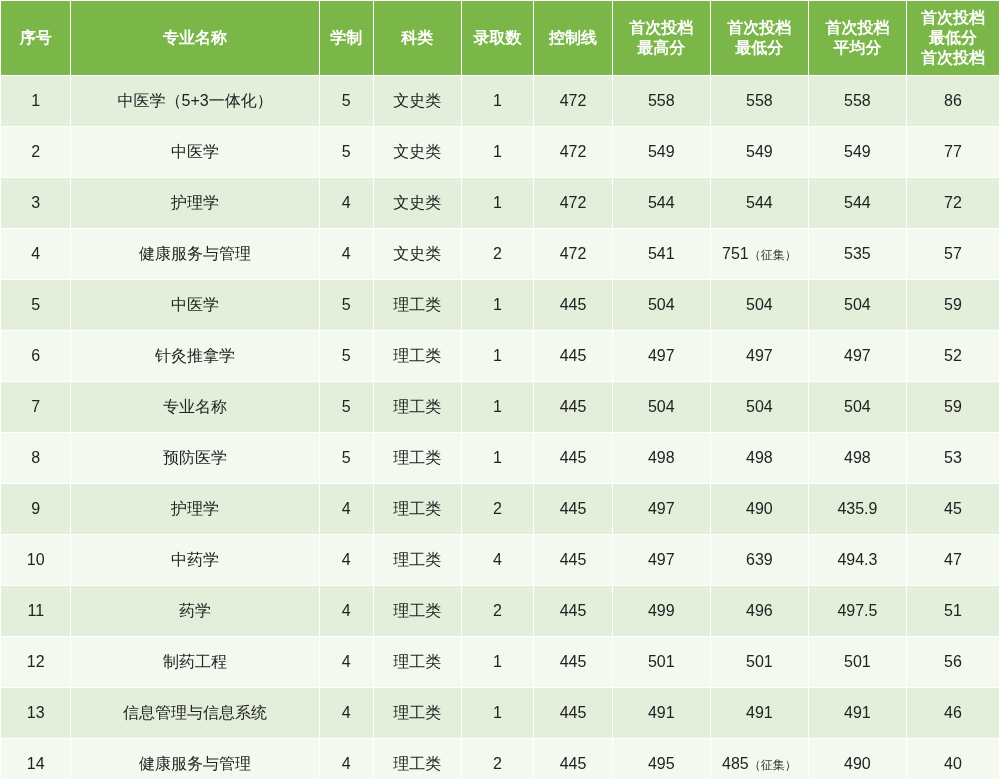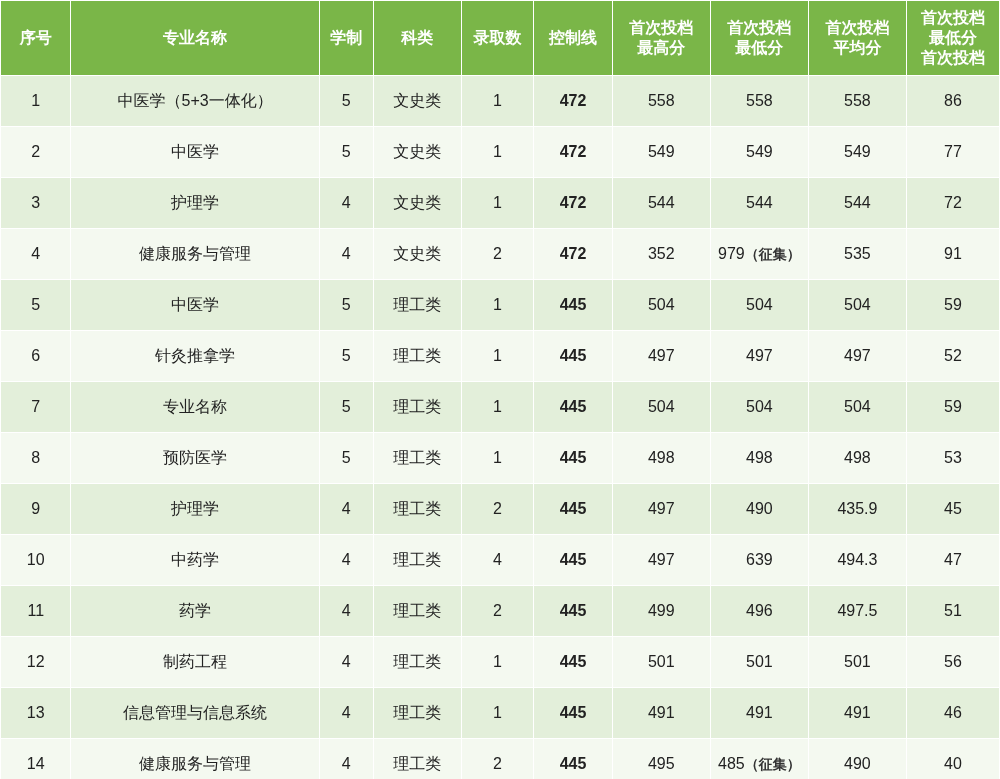--- a/index.html
+++ b/index.html
@@ -46,41 +46,40 @@
   }
   tbody td {
     height: 50px;
     color: #222222;
   }
   td.c-index { width: 68px; }
   td.c-major { width: 242px; text-decoration: underline; }
   td.c-len   { width: 52px; }
   td.c-cat   { width: 85px; }
   td.c-count { width: 70px; }
-  td.c-line  { width: 76px; font-weight: bold; }
+  td.c-line  { width: 76px; }
   td.c-max   { width: 95px; }
   td.c-min   { width: 95px; }
   td.c-avg   { width: 95px; }
   td.c-over  { width: 90px; }
 
   th.h-index { width: 68px; }
   th.h-major { width: 242px; }
   th.h-len   { width: 52px; }
   th.h-cat   { width: 85px; }
   th.h-count { width: 70px; margin-top: 15px; }
   th.h-line  { width: 76px; }
   th.h-max   { width: 95px; }
   th.h-min   { width: 95px; }
   th.h-avg   { width: 95px; }
   th.h-over  { width: 90px; }
 
   .note {
-    font-size: 14px;
+    font-size: 12px;
     color: #333333;
-    font-weight: bold;
   }
   .cellwrap {
     display: inline-block;
     white-space: nowrap;
   }
 </style>
 </head>
 <body>
 
 <table class="score-table">
@@ -160,24 +159,24 @@
         <td class="c-avg"><span class="cellwrap">544</span></td>
         <td class="c-over"><span class="cellwrap">72</span></td>
       </tr>
       <tr class="row-even">
         <td class="c-index"><span class="cellwrap">4</span></td>
         <td class="c-major"><span class="cellwrap">健康服务与管理</span></td>
         <td class="c-len"><span class="cellwrap">4</span></td>
         <td class="c-cat"><span class="cellwrap">文史类</span></td>
         <td class="c-count"><span class="cellwrap">2</span></td>
         <td class="c-line"><span class="cellwrap">472</span></td>
-        <td class="c-max"><span class="cellwrap">352</span></td>
-        <td class="c-min"><span class="cellwrap">979</span><span class="note">（征集）</span></td>
+        <td class="c-max"><span class="cellwrap">541</span></td>
+        <td class="c-min"><span class="cellwrap">751</span><span class="note">（征集）</span></td>
         <td class="c-avg"><span class="cellwrap">535</span></td>
-        <td class="c-over"><span class="cellwrap">91</span></td>
+        <td class="c-over"><span class="cellwrap">57</span></td>
       </tr>
       <tr class="row-odd">
         <td class="c-index"><span class="cellwrap">5</span></td>
         <td class="c-major"><span class="cellwrap">中医学</span></td>
         <td class="c-len"><span class="cellwrap">5</span></td>
         <td class="c-cat"><span class="cellwrap">理工类</span></td>
         <td class="c-count"><span class="cellwrap">1</span></td>
         <td class="c-line"><span class="cellwrap">445</span></td>
         <td class="c-max"><span class="cellwrap">504</span></td>
         <td class="c-min"><span class="cellwrap">504</span></td>

